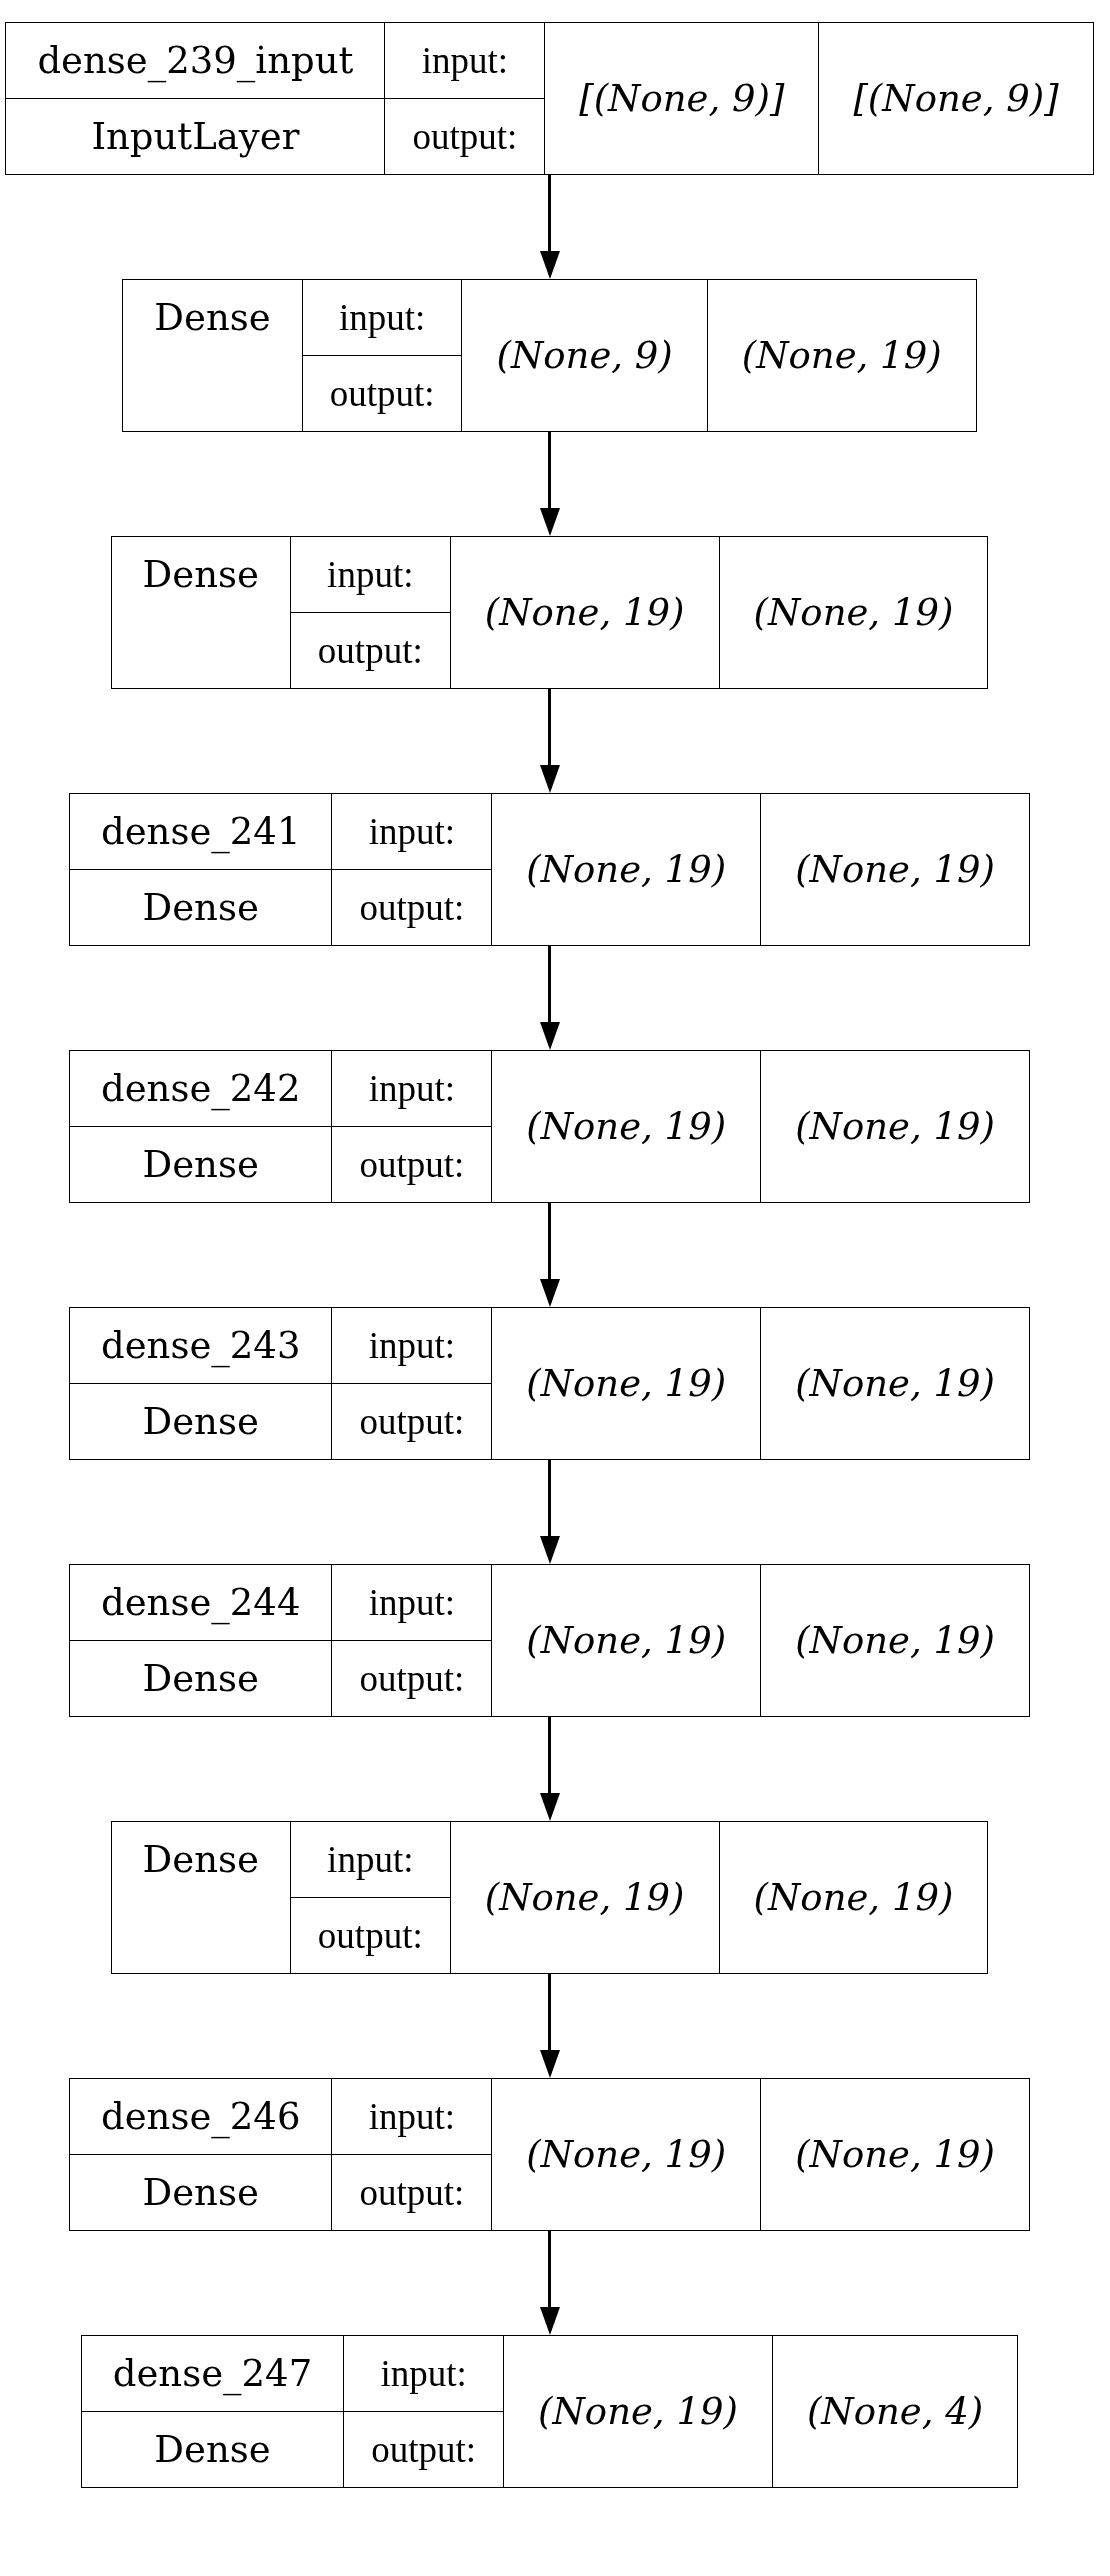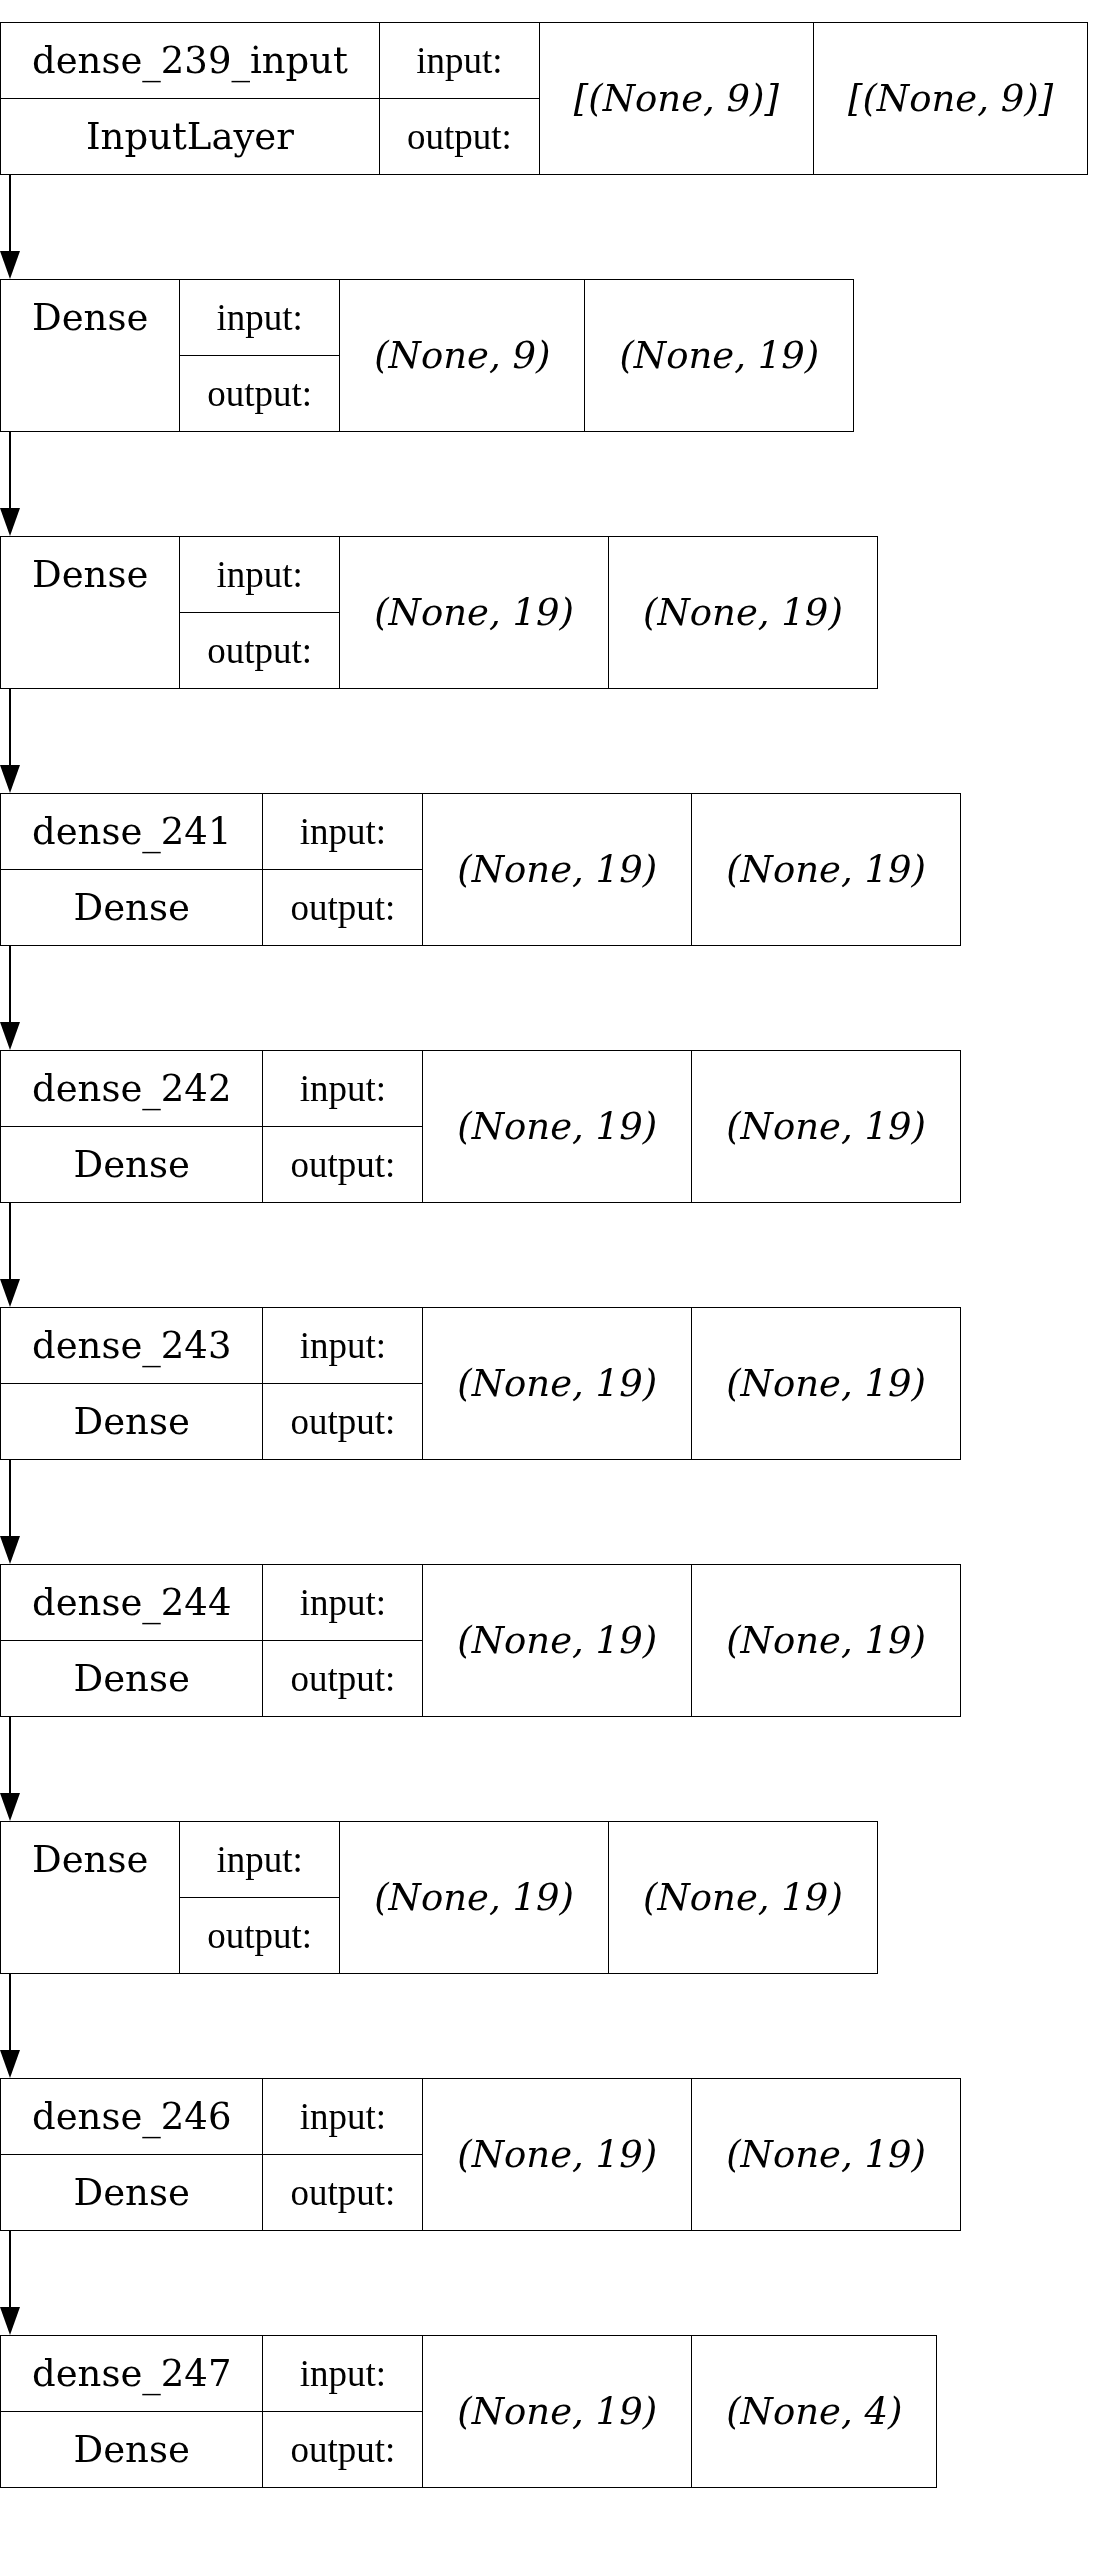--- a/index.html
+++ b/index.html
@@ -11,22 +11,23 @@
     width: 1111px;
     height: 2576px;
     font-family: "DejaVu Serif", "Liberation Serif", serif;
     color: #000000;
   }
   .diagram {
     width: 1019px;
     padding-top: 22.3px;
     display: flex;
     flex-direction: column;
-    align-items: flex-start;
+    align-items: center;
     box-sizing: border-box;
+    margin-left: 40px;
   }
   
   .node {
     display: inline-flex;
     flex-direction: row;
     align-items: stretch;
     border: 1.9px solid #000000;
     background: #ffffff;
     box-sizing: border-box;
   }

